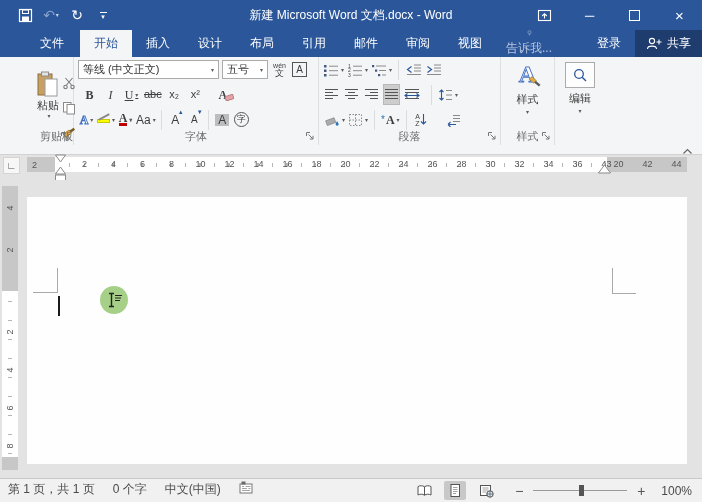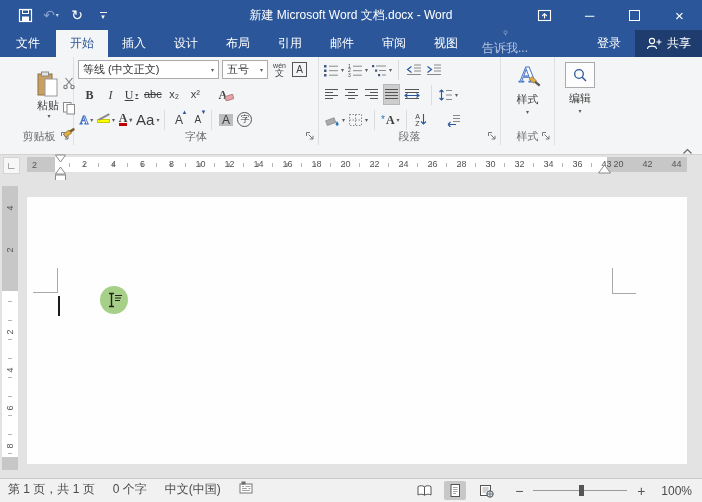--- a/index.html
+++ b/index.html
@@ -138,21 +138,21 @@
     </span>
     <span class="winbtn">─</span>
     <span class="winbtn">
         <span class="maxbox"></span>
       </span>
     <span class="winbtn" style="font-size:15px;">×</span>
   </div>
 </div>
 
 <div class="tabrow">
-  <span class="tab" style="padding:0 16px;">文件</span>
+  <span class="tab" style="padding:0 16px;margin-left:24px;">文件</span>
   <span class="tab active">开始</span>
   <span class="tab">插入</span>
   <span class="tab">设计</span>
   <span class="tab">布局</span>
   <span class="tab">引用</span>
   <span class="tab">邮件</span>
   <span class="tab">审阅</span>
   <span class="tab">视图</span>
   <span class="tellme">
     <svg width="11" height="13" viewBox="0 0 11 13">
@@ -204,21 +204,21 @@
         <span class="ib">
           <svg width="15" height="14" viewBox="0 0 15 14">
             <g transform="rotate(-35 7 7)">
               <rect x="2" y="6" width="7" height="4" fill="#E0AC46" stroke="#9C7A2E" stroke-width="0.8"></rect>
               <rect x="9" y="6.7" width="5" height="2.6" fill="#7B5F28"></rect>
             </g>
           </svg>
         </span>
       </div>
     </div>
-    <div class="glabel" style="justify-content:center;padding-left:5px;">
+    <div class="glabel" style="justify-content:flex-end;padding-left:5px;">
       <span>剪贴板</span>
       <span class="launcher">
         <svg width="10" height="10" viewBox="0 0 10 10">
           <path d="M1.5 1.5 H5 M1.5 1.5 V5 M3.5 3.5 L8 8 M8 8 V4.8 M8 8 H4.8" stroke="#777" fill="none"></path>
         </svg>
       </span>
     </div>
   </div>
 
   <div class="group" style="width:245px;">
@@ -278,21 +278,21 @@
           <span class="pencil"></span>
             <span class="hl-bar"></span>
         </span>
         <span class="dd-caret">▾</span>
       </span>
       <span class="ib fontcolor serifB">
           <span class="cap">A</span>
           <span class="dd-caret">▾</span>
         </span>
       <span class="ib">
-          <span class="cap" style="font-size:15px;">Aa</span>
+          <span class="cap" style="font-size:12px;">Aa</span>
           <span class="dd-caret">▾</span>
         </span>
       <span class="sep"></span>
       <span class="ib">
           <span class="cap">A</span>
           <span class="supmark">▲</span>
         </span>
       <span class="ib">
           <span class="cap" style="font-size:10px;">A</span>
           <span class="supmark">▼</span>

